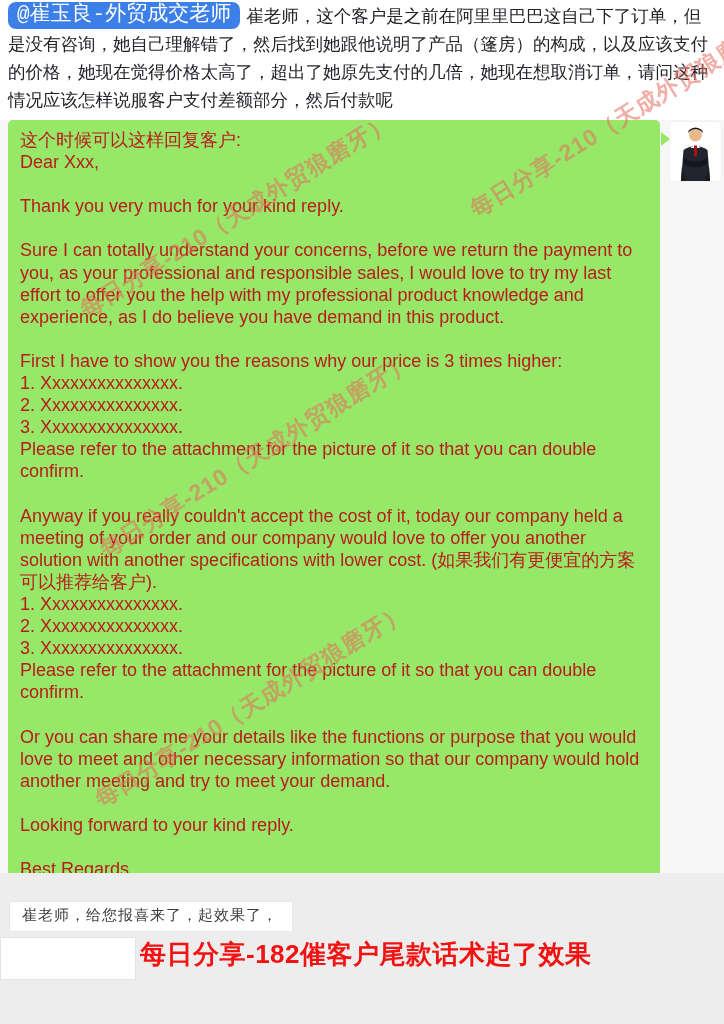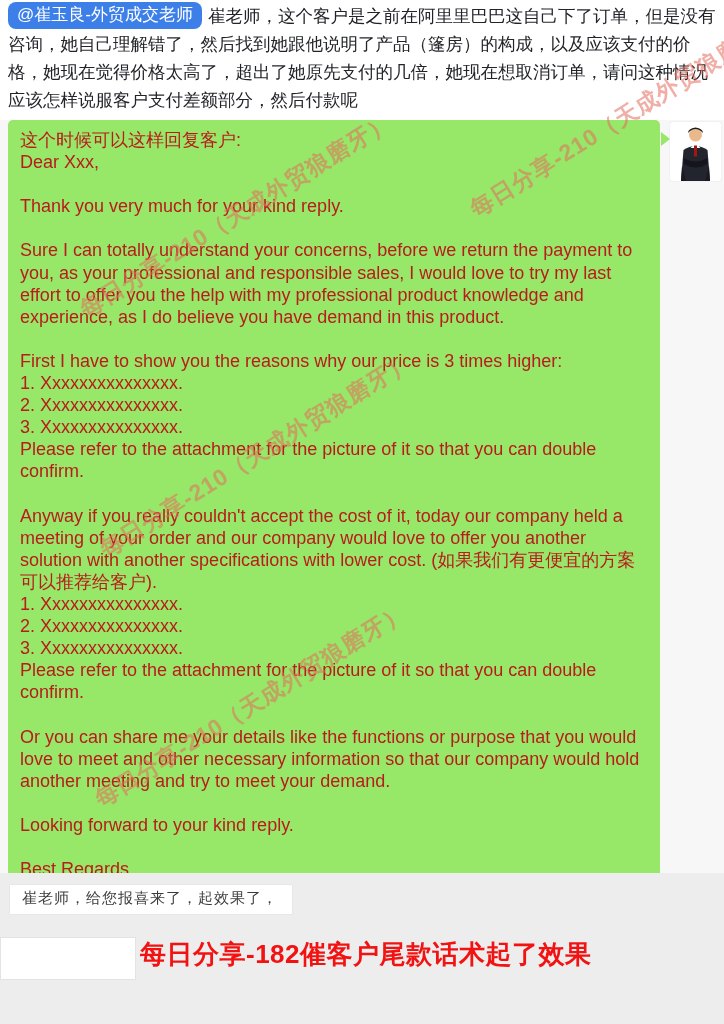--- a/index.html
+++ b/index.html
@@ -11,22 +11,23 @@
   .title{
     padding:5px 8px 2px 6px;color:#f21212;font-size:24px;font-weight:bold;
     line-height:31px;letter-spacing:0px;
   }
   
   .question{
     padding:2px 8px 6px 8px;font-size:17.5px;line-height:28px;color:#23242a;
   }
   .mention-badge{
     display:inline-block;background:#3d7fe9;color:#ffffff;border-radius:8px;
-    padding:1px 9px 2px 9px;font-size:17px;line-height:24px;vertical-align:2px;
+    padding:1px 9px 2px 9px;font-size:21px;line-height:24px;vertical-align:2px;
     margin-right:6px;
+    font-family:Liberation Mono, monospace;
   }
   
   .chat-area{
     position:relative;width:724px;height:777px;background:#f7f7f7;
   }
   .chat-bubble{
     position:absolute;left:8px;top:0;width:626px;height:753px;
     background:#97e768;border-radius:5px;padding:9px 14px 11px 12px;
   }
   .chat-bubble-tail{
@@ -44,21 +45,21 @@
   
   .watermark{
     position:absolute;color:rgba(228,108,92,0.55);font-weight:bold;font-size:23px;
     letter-spacing:1px;transform:rotate(-32deg);white-space:nowrap;pointer-events:none;
     z-index:5;
   }
   .footer{
     position:absolute;left:0;top:753px;width:724px;height:271px;background:#ededed;
   }
   .result-reply-bubble{
-    position:absolute;left:10px;top:12px;background:#ffffff;padding:4px 14px 6px 12px;
+    position:absolute;left:10px;top:29px;background:#ffffff;padding:4px 14px 6px 12px;
     font-size:15px;color:#3c3c3c;letter-spacing:1px;box-shadow:0 0 1px rgba(0,0,0,.15);
   }
   .email-snippet{
     position:absolute;left:0;top:64px;width:134px;height:41px;background:#ffffff;
     border:1px solid #e3e3e3;
   }
   .bottom-caption{
     position:absolute;left:140px;top:64px;color:#f21212;font-size:26px;
     font-weight:600;letter-spacing:0.5px;
   }

